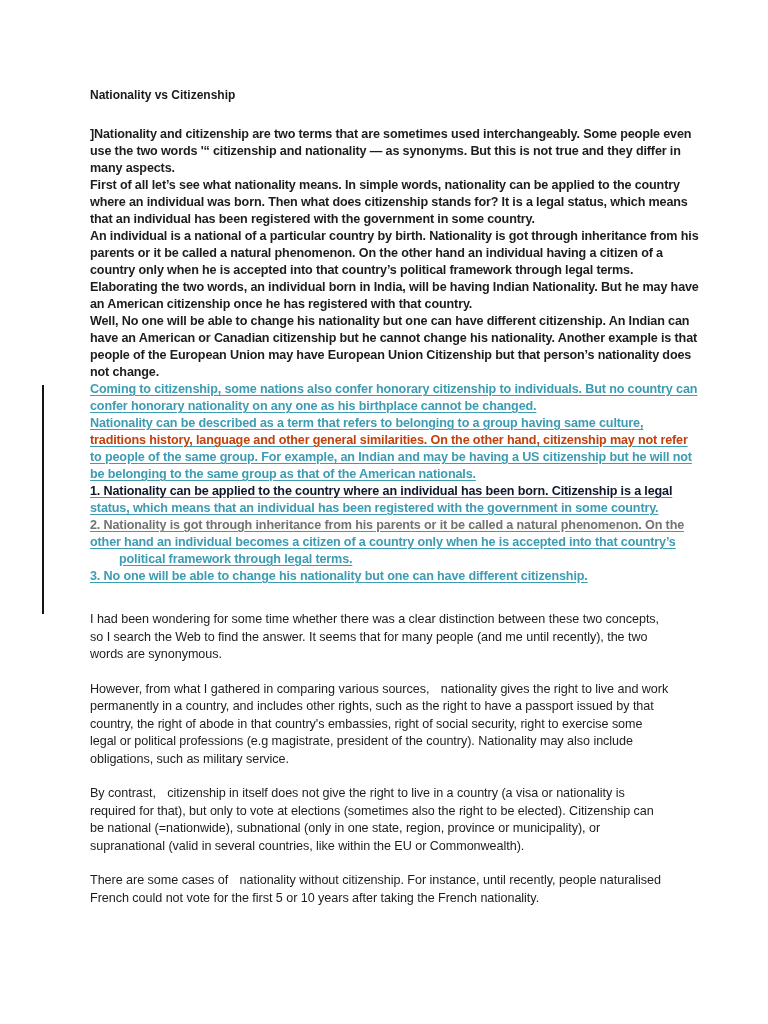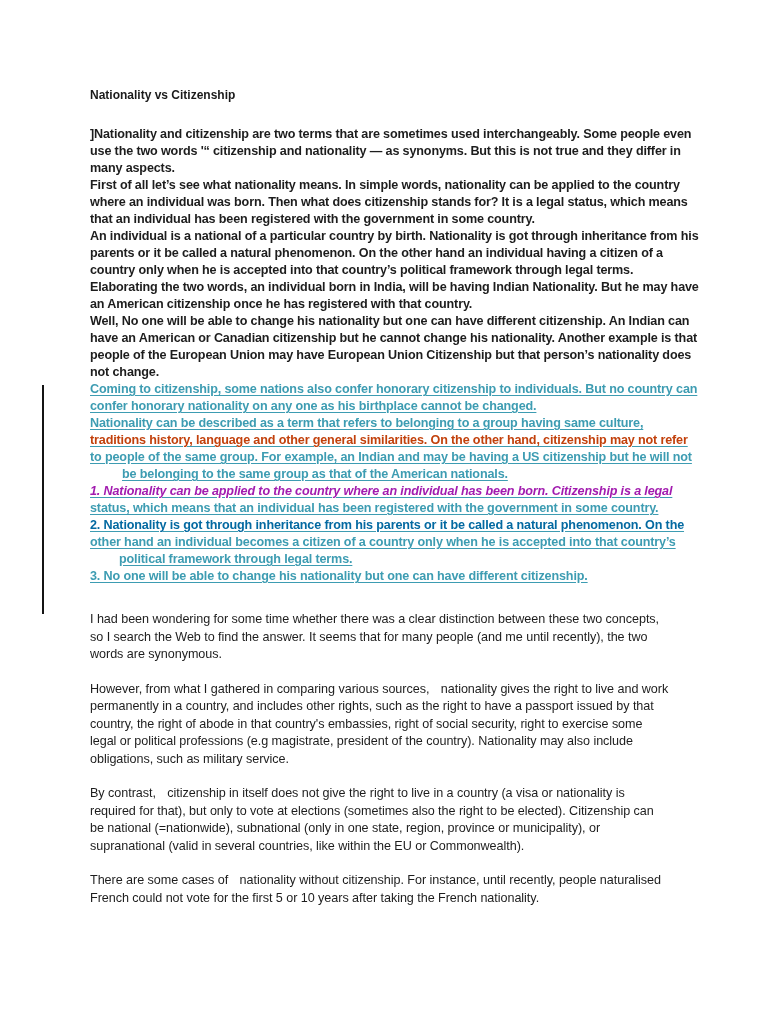--- a/index.html
+++ b/index.html
@@ -90,24 +90,24 @@
         <div class="line intro-line">have an American or Canadian citizenship but he cannot change his nationality. Another example is that</div>
         <div class="line intro-line">people of the European Union may have European Union Citizenship but that person’s nationality does</div>
         <div class="line intro-line">not change.</div>
       </div>
     <div class="teal-block">
         <div class="line teal-line" style="color: rgb(61, 156, 178); text-decoration-color: rgb(61, 156, 178);">Coming to citizenship, some nations also confer honorary citizenship to individuals. But no country can</div>
         <div class="line teal-line" style="color: rgb(61, 156, 178); text-decoration-color: rgb(61, 156, 178);">confer honorary nationality on any one as his birthplace cannot be changed.</div>
         <div class="line teal-line" style="color: rgb(61, 156, 178); text-decoration-color: rgb(61, 156, 178);">Nationality can be described as a term that refers to belonging to a group having same culture,</div>
         <div class="line teal-line" style="color: #c2410c; text-decoration-color: rgb(61, 156, 178);">traditions history, language and other general similarities. On the other hand, citizenship may not refer</div>
         <div class="line teal-line" style="color: rgb(61, 156, 178); text-decoration-color: rgb(61, 156, 178);">to people of the same group. For example, an Indian and may be having a US citizenship but he will not</div>
-        <div class="line teal-line" style="color: rgb(61, 156, 178); text-decoration-color: rgb(61, 156, 178); margin-left: 32px;">be belonging to the same group as that of the American nationals.</div>
-        <div class="line teal-line" style="color: #a21caf; text-decoration-color: rgb(61, 156, 178); font-style: italic;">1. Nationality can be applied to the country where an individual has been born. Citizenship is a legal</div>
+        <div class="line teal-line" style="color: rgb(61, 156, 178); text-decoration-color: rgb(61, 156, 178);">be belonging to the same group as that of the American nationals.</div>
+        <div class="line teal-line" style="color: #0f172a; text-decoration-color: rgb(61, 156, 178);">1. Nationality can be applied to the country where an individual has been born. Citizenship is a legal</div>
         <div class="line teal-line" style="color: rgb(61, 156, 178); text-decoration-color: rgb(61, 156, 178);">status, which means that an individual has been registered with the government in some country.</div>
-        <div class="line teal-line" style="color: #0369a1; text-decoration-color: rgb(61, 156, 178);">2. Nationality is got through inheritance from his parents or it be called a natural phenomenon. On the</div>
+        <div class="line teal-line" style="color: #737373; text-decoration-color: rgb(61, 156, 178);">2. Nationality is got through inheritance from his parents or it be called a natural phenomenon. On the</div>
         <div class="line teal-line" style="color: rgb(61, 156, 178); text-decoration-color: rgb(61, 156, 178);">other hand an individual becomes a citizen of a country only when he is accepted into that country’s</div>
         <div class="line teal-line" style="color: rgb(61, 156, 178); text-decoration-color: rgb(61, 156, 178); margin-left: 29px;">political framework through legal terms.</div>
         <div class="line teal-line" style="color: rgb(61, 156, 178); text-decoration-color: rgb(61, 156, 178);">3. No one will be able to change his nationality but one can have different citizenship.</div>
       </div>
     <div class="lower">
         <div class="para">
           <div class="line"><span>I had been wondering for some time whether there was a clear distinction between these two concepts,</span></div>
           <div class="line"><span>so I search the Web to find the answer. It seems that for many people (and me until recently), the two</span></div>
           <div class="line"><span>words are synonymous.</span></div>
         </div>

